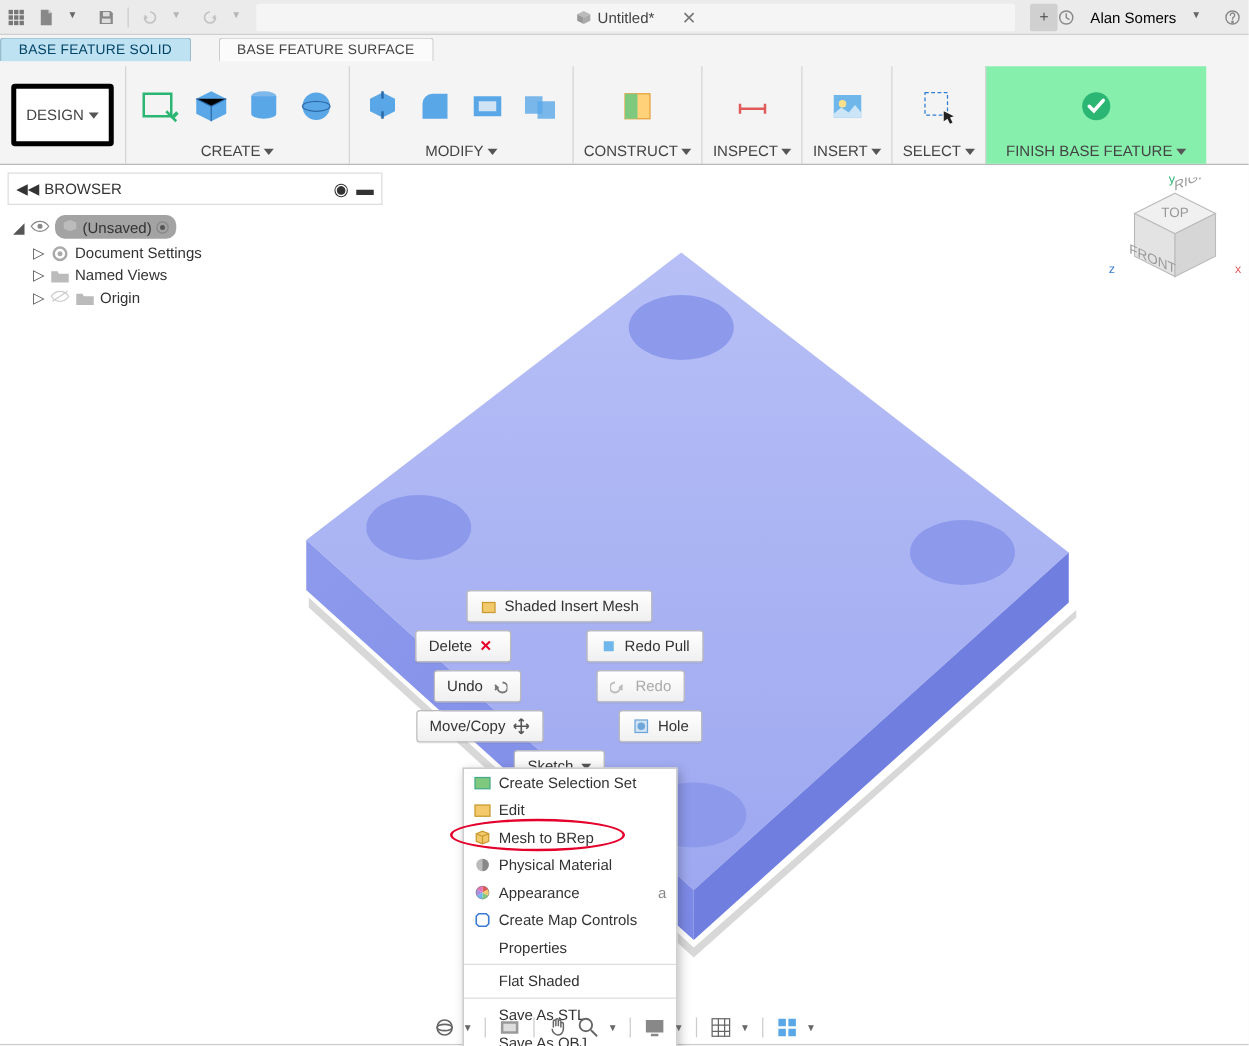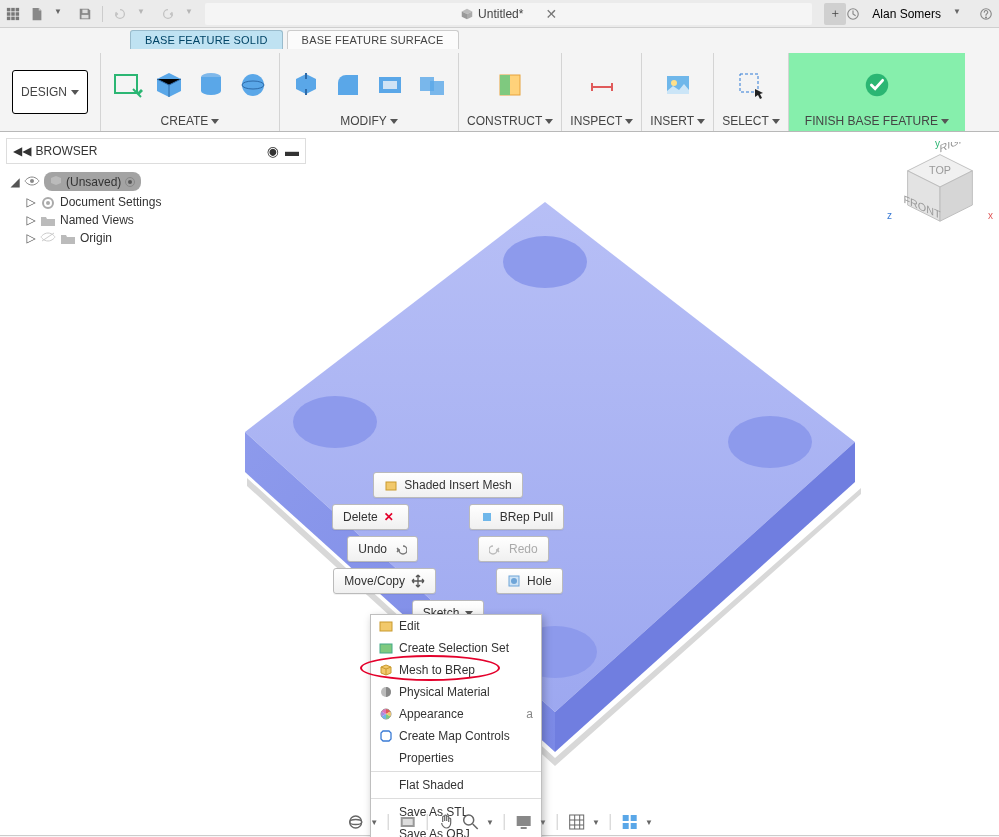--- a/index.html
+++ b/index.html
@@ -9,26 +9,26 @@
   .titlebar .left{display:flex;gap:10px;align-items:center}
   .titlebar .center{flex:1;display:flex;align-items:center;justify-content:center;gap:4px;background:#f5f5f5;margin:0 6px;height:22px;border-radius:2px}
   .titlebar .right{display:flex;align-items:center;gap:12px}
   .tbicon{width:14px;height:14px;color:#666}
   .tbicon.dis{opacity:.4}
   .sep{width:1px;height:16px;background:#ccc}
   .close-tab{color:#777;font-size:14px;margin-left:18px}
   .plus-tab{width:22px;height:22px;display:flex;align-items:center;justify-content:center;background:#d0d0d0;border-radius:2px;margin-left:6px}
   
   .ribbon{background:#f4f4f4;border-bottom:1px solid #b8b8b8;padding-top:2px}
-  .ribbontabs{display:flex;padding-left:130px;gap:4px}
+  .ribbontabs{display:flex;gap:22px}
   .ribbontab{padding:3px 14px;font-size:11px;letter-spacing:.2px;color:#444;background:#fbfbfb;border:1px solid #ccc;border-bottom:none;border-radius:3px 3px 0 0}
   .ribbontab.act{background:#bfe2f2;color:#046;border-color:#9bc}
   .ribbonbody{display:flex;align-items:stretch;padding:4px 0 0 0;height:82px}
   .workspace{width:100px;display:flex;align-items:center;justify-content:center}
-  .ws-btn{background:#fff;border:1px solid #000000;border-radius:3px;padding:14px 8px;display:flex;align-items:center;gap:4px;font-size:12px}
+  .ws-btn{background:#fff;border:4px solid #000000;border-radius:3px;padding:14px 8px;display:flex;align-items:center;gap:4px;font-size:12px}
   .rgroup{display:flex;flex-direction:column;align-items:center;border-left:1px solid #d4d4d4;padding:0 8px}
   .rgroup .icons{flex:1;display:flex;align-items:center;gap:6px;padding-top:2px}
   .rgroup .lbl{font-size:11px;color:#444;display:flex;align-items:center;gap:3px;padding-bottom:3px}
   .ricon{width:36px;height:36px;display:flex;align-items:center;justify-content:center}
   .ricon svg{width:32px;height:32px}
   .finish{background:#86efac;padding:0 16px}
   .finish svg{width:30px;height:30px}
   
   .main{position:relative;height:calc(837px - 28px - 84px - 22px);background:#fff}
   
@@ -395,21 +395,21 @@
     </div>
     <div class="ctx-row">
       <div class="ctx-btn">
         <span>Delete</span>
         <span class="ic" style="color:#e4002b;font-weight:bold">✕</span>
       </div>
       <div class="ctx-btn">
         <span class="ic"><svg viewBox="0 0 14 14">
               <rect x="3" y="3" width="8" height="8" fill="#6fb7ea"></rect>
             </svg></span>
-        <span>BRep Pull</span>
+        <span>Redo Pull</span>
       </div>
     </div>
     <div class="ctx-row">
       <div class="ctx-btn">
         <span>Undo</span>
         <span class="ic"><svg viewBox="0 0 14 14" fill="none" stroke="#777" stroke-width="1.5">
               <path d="M10 4a4 4 0 1 1-4 4H4"></path>
               <path d="M4 6l2 2-2 2"></path>
             </svg></span>
       </div>
@@ -438,29 +438,29 @@
     </div>
     <div class="ctx-btn">
       <span>Sketch</span>
       <span class="tri"></span>
     </div>
   </div>
 
   <div class="ctxmenu" id="ctxmenu">
       <div class="mi">
         <span class="ic"><svg viewBox="0 0 14 14">
+            <rect x="1" y="3" width="12" height="9" fill="#7fc97f" stroke="#4a8"></rect>
+          </svg></span>
+        <span>Create Selection Set</span>
+      </div>
+      <div class="mi">
+        <span class="ic"><svg viewBox="0 0 14 14">
             <rect x="1" y="3" width="12" height="9" fill="#f2c96b" stroke="#c99a2e"></rect>
           </svg></span>
         <span>Edit</span>
-      </div>
-      <div class="mi">
-        <span class="ic"><svg viewBox="0 0 14 14">
-            <rect x="1" y="3" width="12" height="9" fill="#7fc97f" stroke="#4a8"></rect>
-          </svg></span>
-        <span>Create Selection Set</span>
       </div>
       <div class="mi">
         <span class="ic"><svg viewBox="0 0 14 14">
             <path d="M2 4l5-2 5 2v6l-5 2-5-2z" fill="#f2c96b" stroke="#c99a2e"></path>
             <path d="M2 4l5 2 5-2M7 6v6" stroke="#c99a2e" fill="none"></path>
           </svg></span>
         <span>Mesh to BRep</span>
       </div>
       <div class="mi">
         <span class="ic"><svg viewBox="0 0 14 14">

